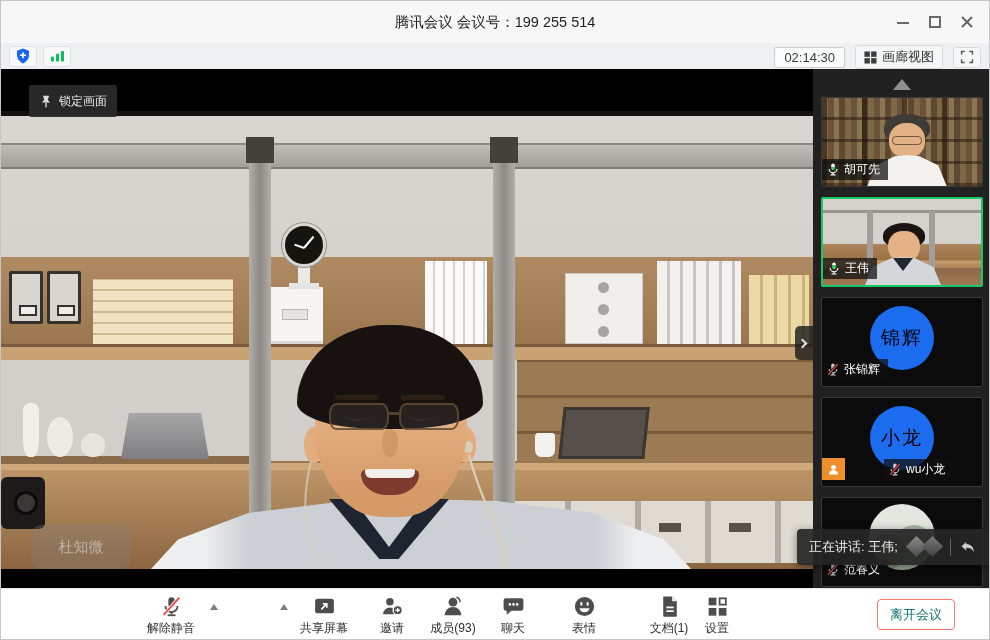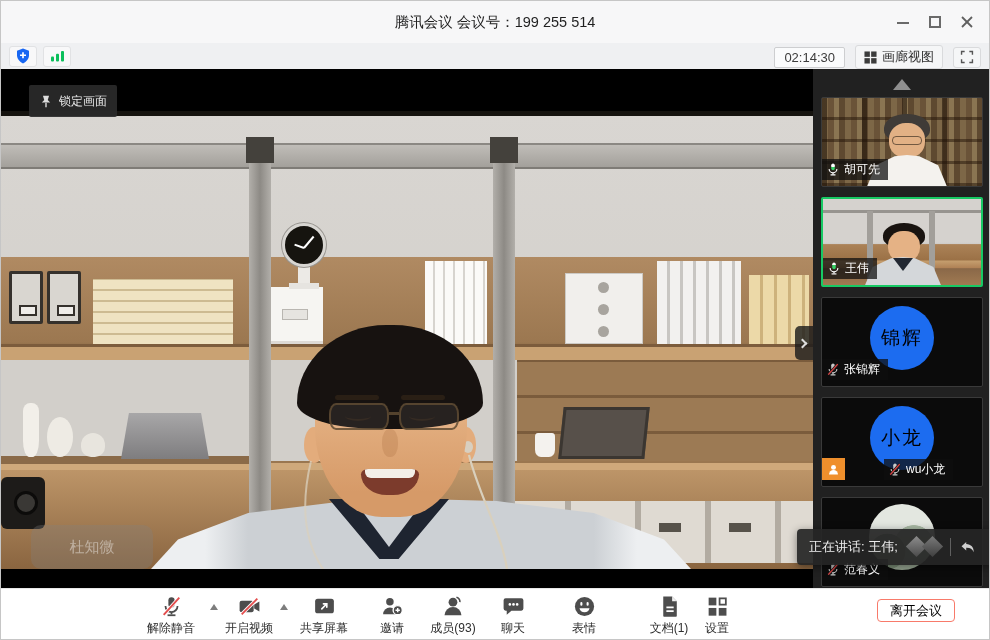--- a/index.html
+++ b/index.html
@@ -87,21 +87,21 @@
   .ph-eye { top:300px; width:26px; height:10px; border-bottom:2.5px solid #35241687; border-radius:50%; }
   .ph-gl { top:292px; width:60px; height:27px; border:2px solid rgba(95,75,50,.85); border-radius:7px/11px; background:rgba(255,255,255,.07); }
   .ph-bridge { left:388px; top:301px; width:10px; height:3px; background:rgba(95,75,50,.85); }
   .ph-nose { left:381px; top:318px; width:16px; height:28px; background:rgba(175,115,70,.3); border-radius:45%; }
   .ph-mouth { left:360px; top:358px; width:58px; height:26px; background:#7c3b2c; border-radius:8px 8px 30px 30px/6px 6px 24px 24px; overflow:hidden; }
   .ph-mouth::after { content:""; position:absolute; left:4px; top:0; width:50px; height:9px; background:#f3efe8; border-radius:0 0 6px 6px; }
   .earbud { left:462px; top:330px; width:10px; height:12px; background:#d8cfc0; border-radius:50%; }
 
   
   .lockbtn { position:absolute; left:28px; top:16px; height:26px; background:rgba(42,42,42,.92); border-radius:2px; display:flex; align-items:center; gap:6px; padding:16px 10px; color:#e8e8e8; font-size:12px; z-index:20; }
-  .wm { position:absolute; left:30px; top:456px; width:122px; height:44px; background:rgba(130,130,130,.30); border-radius:10px; display:flex; align-items:center; justify-content:center; color:rgba(255,255,255,.42); font-size:15px; z-index:20; }
+  .wm { position:absolute; left:30px; top:456px; width:100px; height:44px; background:rgba(130,130,130,.30); border-radius:10px; display:flex; align-items:center; justify-content:center; color:rgba(255,255,255,.42); font-size:15px; z-index:20; }
   .chev { position:absolute; left:794px; top:257px; width:18px; height:34px; background:rgba(25,25,25,.8); border-radius:5px 0 0 5px; display:flex; align-items:center; justify-content:center; z-index:21; }
   .chev i { display:block; width:7px; height:7px; border-top:2px solid #ddd; border-right:2px solid #ddd; transform:rotate(45deg); margin-left:-3px; }
 
   
   .sidebar { position:absolute; left:812px; top:0; width:178px; height:519px; background:#212121; }
   .arr { position:absolute; left:50%; width:0; height:0; border-left:9px solid transparent; border-right:9px solid transparent; margin-left:-9px; }
   .arr-up { top:10px; border-bottom:11px solid #8f8f8f; }
   .arr-dn { top:502px; border-top:11px solid #8f8f8f; }
   .tile { position:absolute; left:8px; width:162px; height:90px; background:#0b0b0b; border:1px solid #3a3a3a; border-radius:2px; overflow:hidden; }
   .tile.active { border:2px solid #17c964; }
@@ -139,21 +139,21 @@
   .toast-logo { position:relative; width:42px; height:24px; margin-left:8px; }
   .toast-logo::before { content:""; position:absolute; left:3px; top:4px; width:15px; height:15px; background:linear-gradient(135deg,#8d8d8d,#4a4a4a); transform:rotate(45deg); }
   .toast-logo::after { content:""; position:absolute; left:19px; top:4px; width:15px; height:15px; background:linear-gradient(135deg,#7a7a7a,#3e3e3e); transform:rotate(45deg); }
   .toast-div { width:1px; height:18px; background:rgba(255,255,255,.28); margin:0 8px 0 2px; }
 
   
   .bottombar { position:absolute; left:0; top:587px; width:100%; height:53px; background:#fff; border-top:1px solid #e8e8e8; }
   .bbtn { position:absolute; top:5px; width:64px; display:flex; flex-direction:column; align-items:center; gap:1px; cursor:pointer; }
   .bbtn .lbl { font-size:12px; color:#2e2e2e; white-space:nowrap; }
   .caret { position:absolute; top:15px; width:0; height:0; border-left:4.5px solid transparent; border-right:4.5px solid transparent; border-bottom:6.5px solid #7d7d7d; cursor:pointer; }
-  .leave { position:absolute; left:876px; top:10px; width:78px; height:23px; border:1px solid #f87a6a; border-radius:4px; background:#fff; color:#000000; font-size:13px; display:flex; align-items:center; justify-content:center; cursor:pointer; }
+  .leave { position:absolute; left:876px; top:10px; width:78px; height:31px; border:1px solid #f87a6a; border-radius:4px; background:#fff; color:#0f766e; font-size:13px; display:flex; align-items:center; justify-content:center; cursor:pointer; }
 </style>
 </head>
 <body>
 
 <div class="win">
 
   <div class="titlebar">
     <div class="title">腾讯会议 会议号：199 255 514</div>
     <div class="winctl">
       <div class="wbtn">
@@ -407,29 +407,20 @@
         <path d="M6.2 11.5 a5.8 5.8 0 0 0 11.6 0" fill="none" stroke="#4d4d4d" stroke-width="1.7"></path>
         <line x1="12" y1="17.2" x2="12" y2="19.6" stroke="#4d4d4d" stroke-width="1.7"></line>
         <line x1="8.2" y1="20.4" x2="15.8" y2="20.4" stroke="#4d4d4d" stroke-width="1.7"></line>
         <line x1="4.5" y1="20" x2="19.5" y2="3.5" stroke="#fff" stroke-width="3.4"></line>
         <line x1="4.5" y1="20" x2="19.5" y2="3.5" stroke="#e34d4d" stroke-width="1.8"></line>
       </svg>
       <span class="lbl">解除静音</span>
     </div>
     <div class="caret" style="left:209px;"></div>
 
-    <div class="bbtn" style="left:216px;">
-      <svg width="25" height="25" viewBox="0 0 24 24">
-        <rect x="2.5" y="6.5" width="13.5" height="11" rx="2" fill="#4d4d4d"></rect>
-        <path d="M16.5 10 L21.5 7.3 v9.4 L16.5 14 z" fill="#4d4d4d"></path>
-        <line x1="4.5" y1="19.5" x2="19.5" y2="4.5" stroke="#fff" stroke-width="3.4"></line>
-        <line x1="4.5" y1="19.5" x2="19.5" y2="4.5" stroke="#e34d4d" stroke-width="1.8"></line>
-      </svg>
-      <span class="lbl">开启视频</span>
-    </div>
     <div class="caret" style="left:279px;"></div>
 
     <div class="bbtn" style="left:291px;">
       <svg width="25" height="25" viewBox="0 0 24 24">
         <rect x="3" y="4.5" width="18" height="14" rx="2.5" fill="#4d4d4d"></rect>
         <path d="M9.4 14.2 L14 9.6 M14.2 12.6 V9.4 H11" stroke="#fff" stroke-width="1.6" fill="none" stroke-linecap="round"></path>
       </svg>
       <span class="lbl">共享屏幕</span>
     </div>
 

